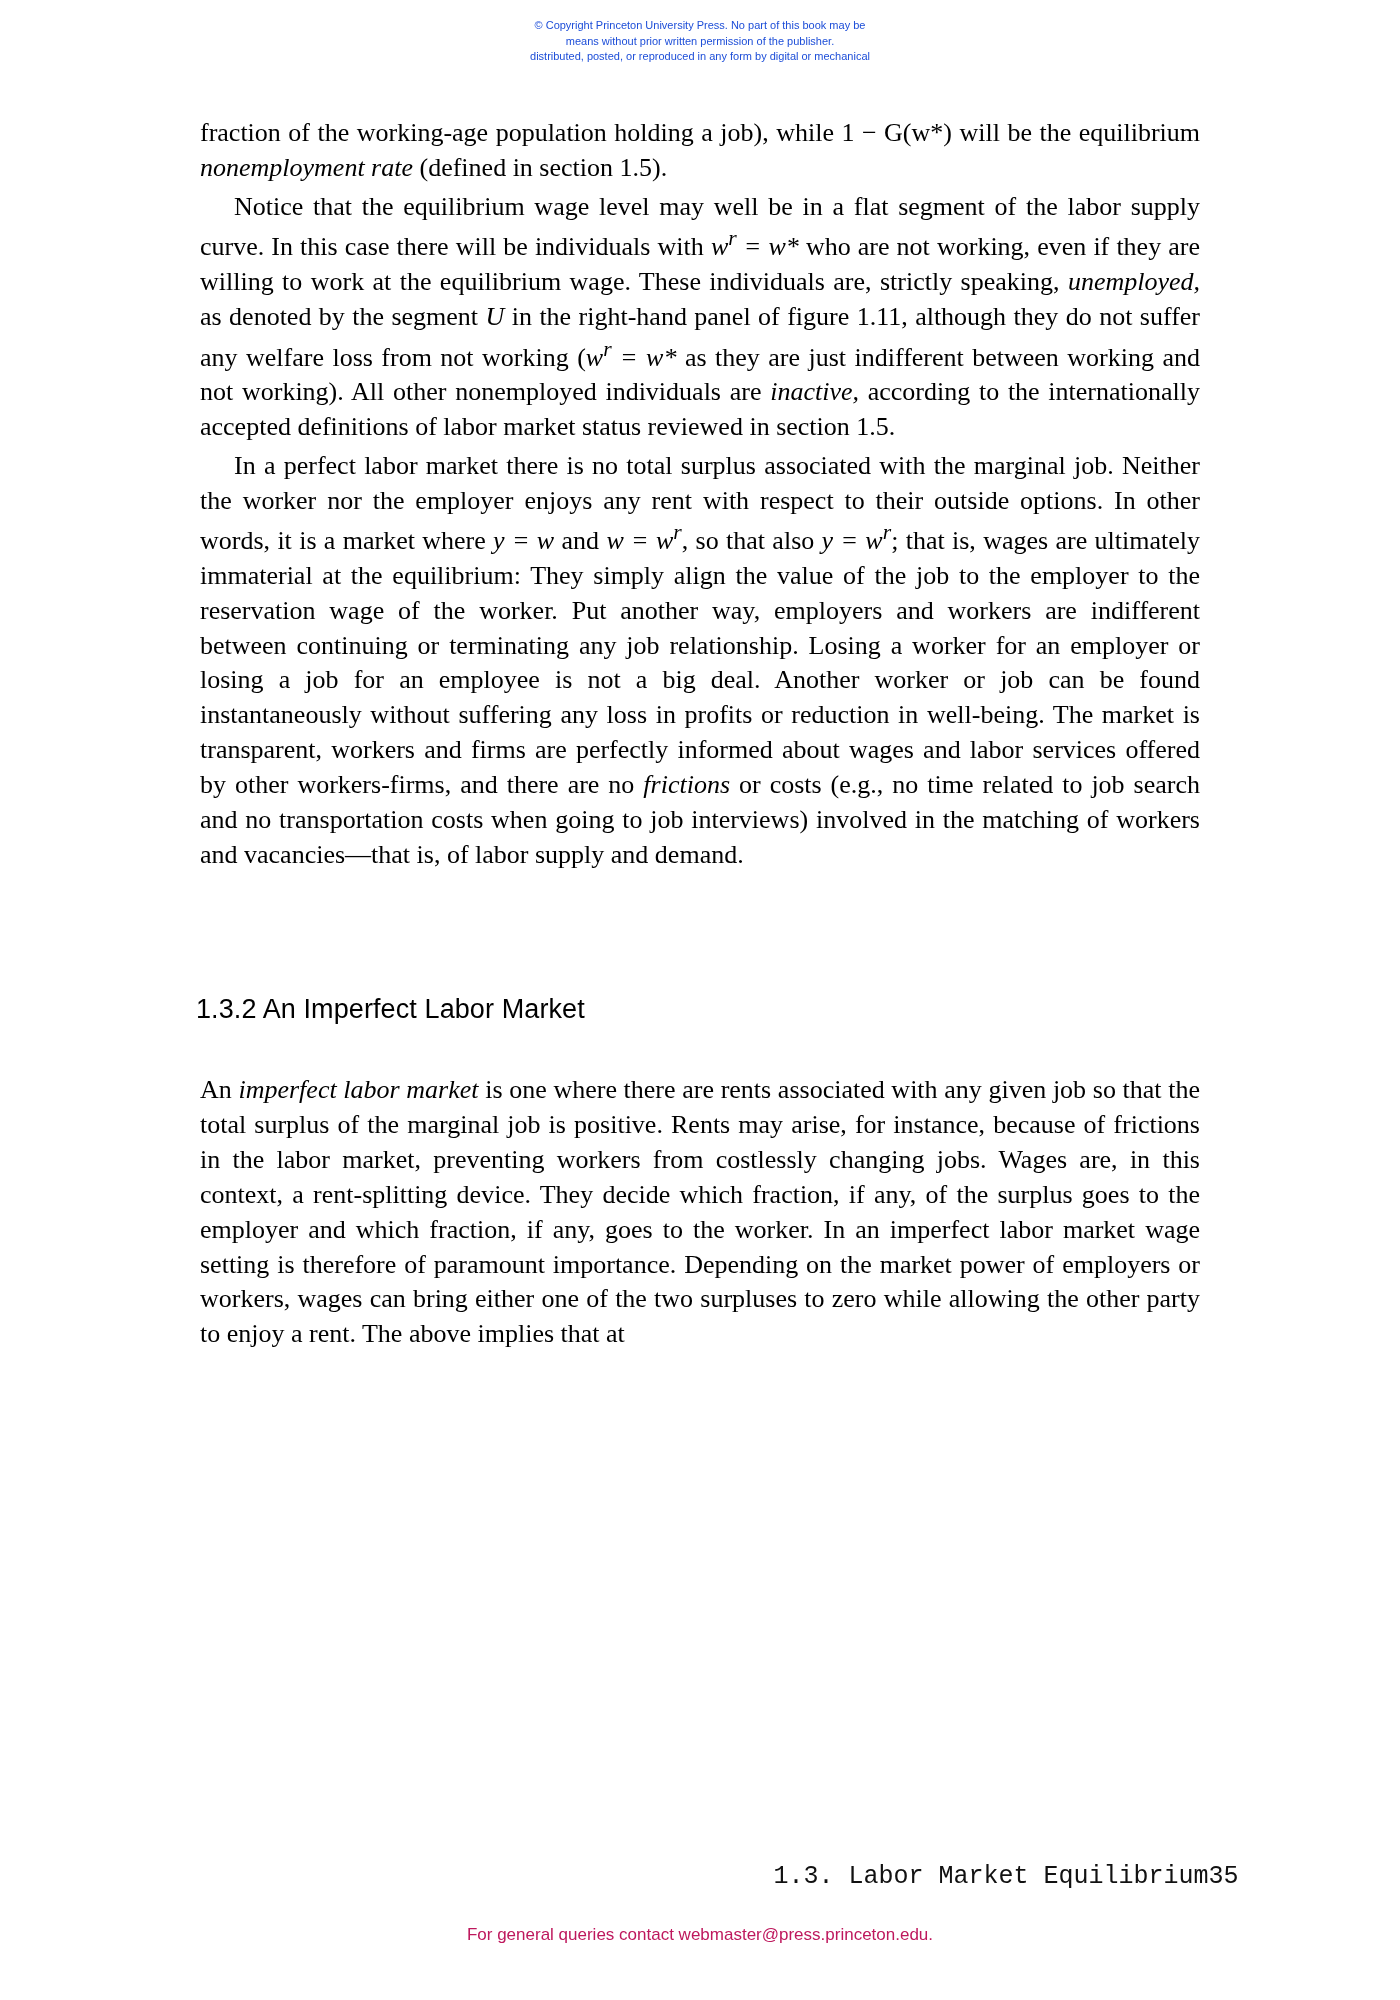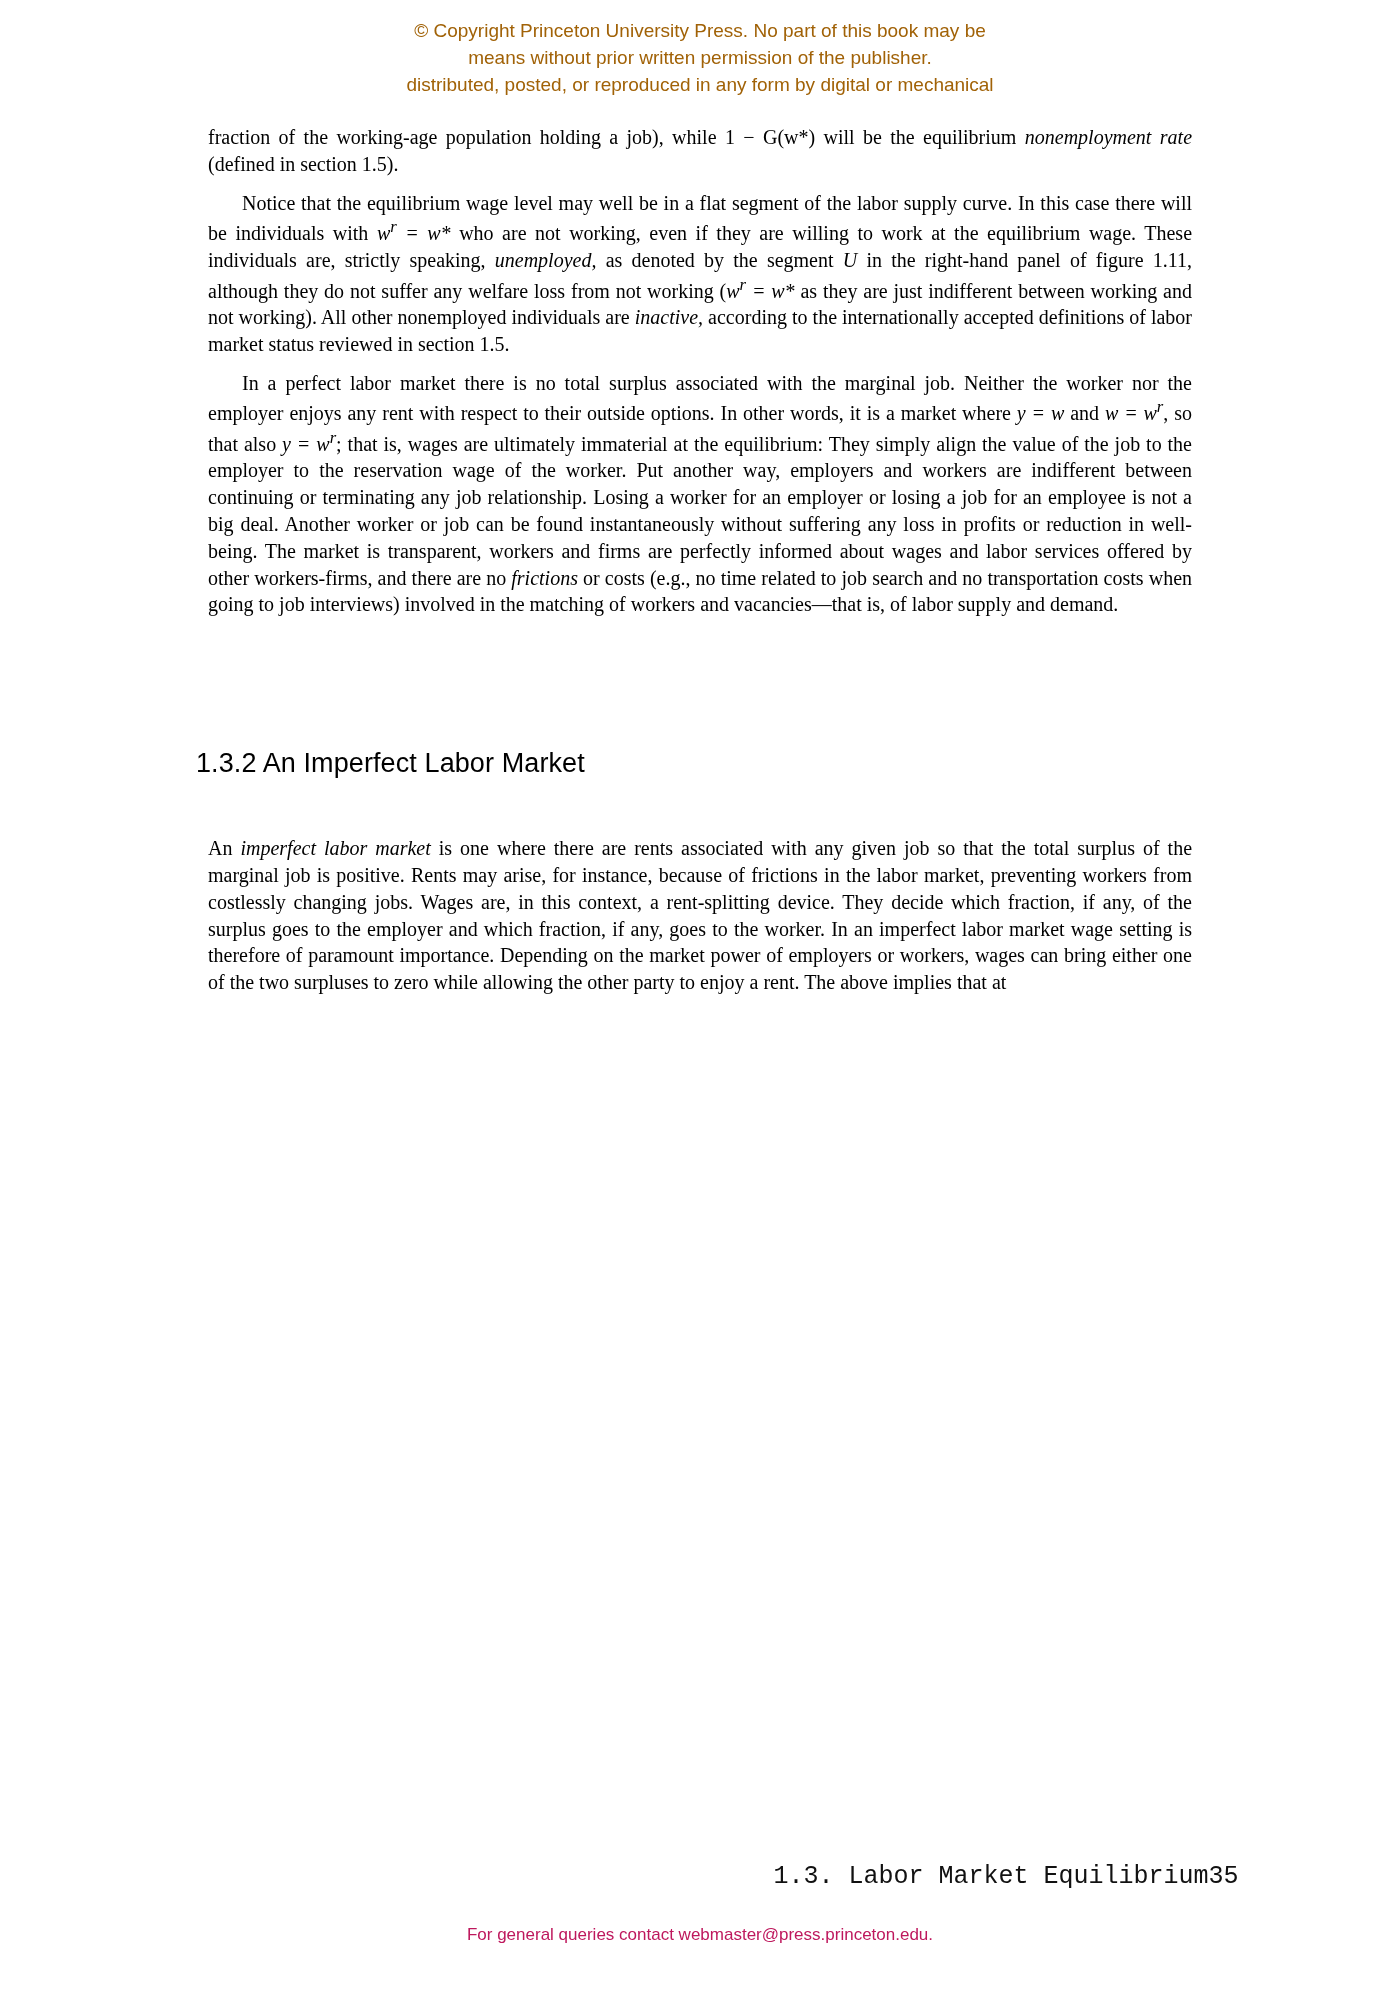--- a/index.html
+++ b/index.html
@@ -22,35 +22,35 @@
     height: 2000px;
     background: #ffffff;
   }
   .copyright {
     position: absolute;
     left: 0;
     top: 18px;
     width: 1400px;
     text-align: center;
     font-family: "Liberation Sans", sans-serif;
-    font-size: 19px;
+    font-size: 11px;
     line-height: 1.42;
-    color: #a16207;
+    color: #1d4ed8;
   }
   .copyright div { white-space: nowrap; }
 
   .content {
     position: absolute;
     left: 196px;
     top: 112px;
     width: 1008px;
   }
   p {
-    margin: 12px;
-    font-size: 20px;
+    margin: 4px;
+    font-size: 26px;
     line-height: 1.34;
     text-align: justify;
     text-justify: inter-word;
     hyphens: manual;
   }
   p.indent { text-indent: 34px; }
   .it { font-style: italic; }
   .mathvar { font-style: italic; font-family: "Liberation Serif", serif; }
 
   .section-head {

